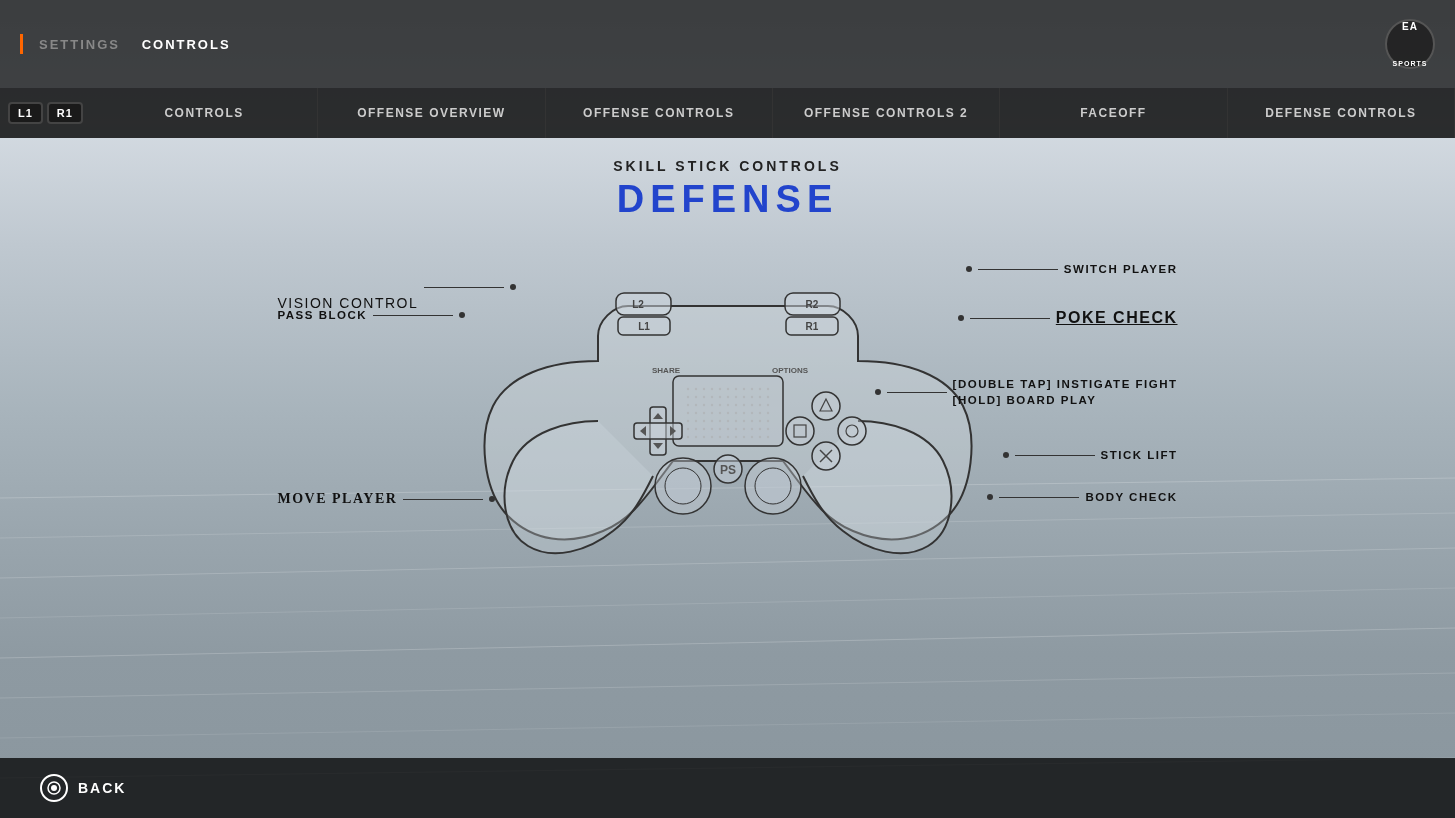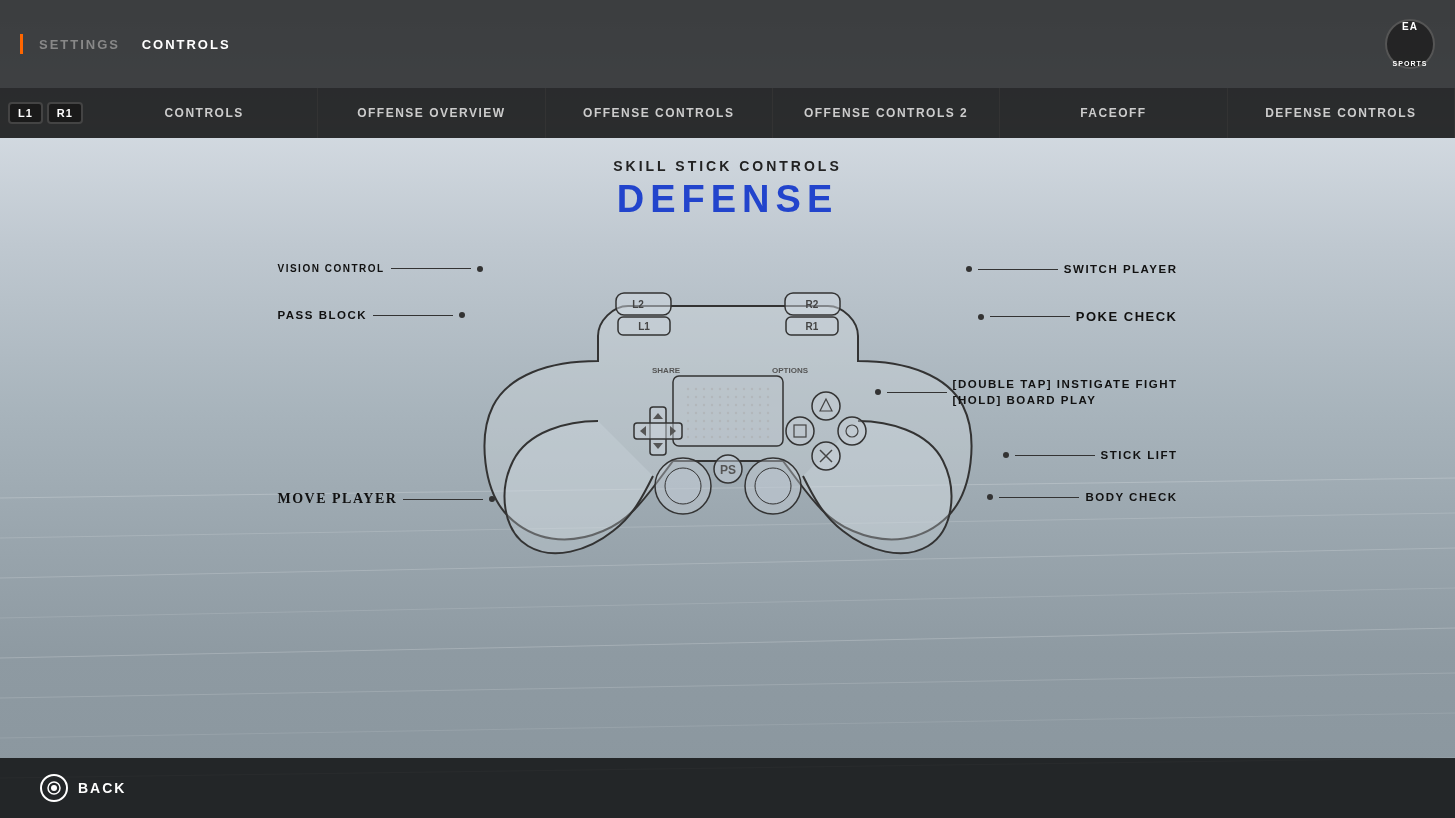--- a/index.html
+++ b/index.html
@@ -308,21 +308,21 @@
 </div>
 
 <div class="content">
   <div class="diagram-section">
     <div class="skill-stick-label">SKILL STICK CONTROLS</div>
     <div class="defense-label">DEFENSE</div>
 
     <div class="controller-wrapper">
 
       <div style="position:absolute; top:42px; left:0; display:flex; align-items:center; gap:6px;">
-        <span style="color:#111; font-size:10px; font-weight:700; letter-spacing:1.5px; text-transform:uppercase;">VISION CONTROL</span>
+        <span style="color:#111; font-size:14px; font-weight:400; letter-spacing:1.5px; text-transform:uppercase;margin-top:32px;">VISION CONTROL</span>
         <div style="height:1px; width:80px; background:#333;"></div>
         <div style="width:6px;height:6px;border-radius:50%;background:#333;"></div>
       </div>
 
       <div style="position:absolute; top:88px; left:0; display:flex; align-items:center; gap:6px;">
         <span style="color:#111; font-size:11.5px; font-weight:600; letter-spacing:1.5px; text-transform:uppercase;">PASS BLOCK</span>
         <div style="height:1px; width:80px; background:#333;"></div>
         <div style="width:6px;height:6px;border-radius:50%;background:#333;"></div>
       </div>
 
@@ -485,21 +485,21 @@
 
       <div style="position:absolute; top:42px; right:0; display:flex; align-items:center; gap:6px;">
         <div style="width:6px;height:6px;border-radius:50%;background:#333;"></div>
         <div style="height:1px; width:80px; background:#333;"></div>
         <span style="color:#111; font-size:11.5px; font-weight:600; letter-spacing:1.5px; text-transform:uppercase;">SWITCH PLAYER</span>
       </div>
 
       <div style="position:absolute; top:88px; right:0; display:flex; align-items:center; gap:6px;">
         <div style="width:6px;height:6px;border-radius:50%;background:#333;"></div>
         <div style="height:1px; width:80px; background:#333;"></div>
-        <span style="color:#111; font-size:13px; font-weight:600; letter-spacing:1.5px; text-transform:uppercase;">POKE CHECK</span>
+        <span style="color:#111; font-size:16px; font-weight:600; letter-spacing:1.5px; text-transform:uppercase;text-decoration:underline;">POKE CHECK</span>
       </div>
 
       <div style="position:absolute; top:155px; right:0; display:flex; align-items:center; gap:6px;">
         <div style="width:6px;height:6px;border-radius:50%;background:#333;flex-shrink:0;"></div>
         <div style="height:1px; width:60px; background:#333;flex-shrink:0;"></div>
         <span style="color:#111; font-size:11.5px; font-weight:600; letter-spacing:1.5px; text-transform:uppercase; line-height:1.4;">[DOUBLE TAP] INSTIGATE FIGHT<br>[HOLD] BOARD PLAY</span>
       </div>
 
       <div style="position:absolute; top:228px; right:0; display:flex; align-items:center; gap:6px;">
         <div style="width:6px;height:6px;border-radius:50%;background:#333;"></div>

